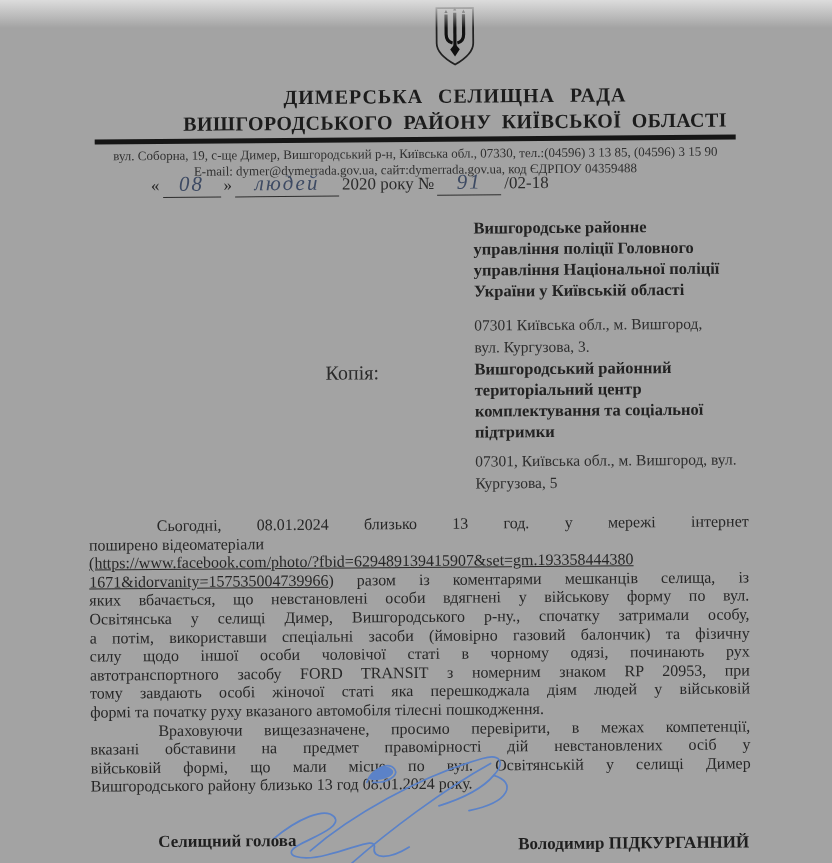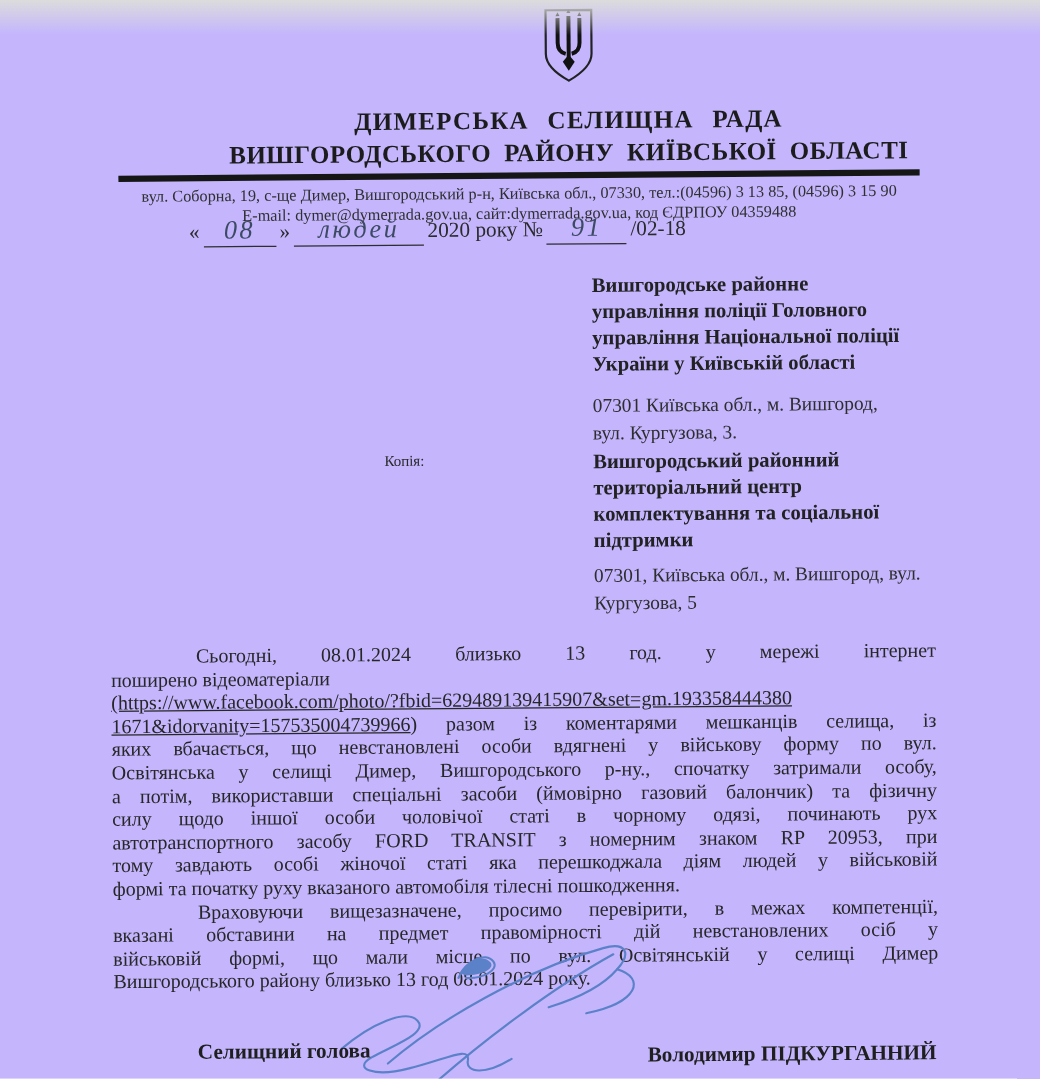--- a/index.html
+++ b/index.html
@@ -1,16 +1,16 @@
 <!DOCTYPE html>
 <html><head>
 <meta charset="utf-8">
 <style>
   html,body{margin:0;padding:0;background:#ffffff;}
-  .page{position:relative;width:832px;height:863px;background:#c4b5fd;overflow:hidden;
+  .page{position:relative;width:832px;height:863px;background:#a3a3a3;overflow:hidden;
         font-family:"Liberation Serif","DejaVu Serif",serif;color:#262626;}
   .scan-shade{position:absolute;top:0;left:0;right:0;height:28px;
         background:linear-gradient(#dcdcdc,rgba(255,255,255,0));pointer-events:none;}
   .tilt{position:absolute;left:0;top:0;width:832px;height:863px;transform:rotate(-0.45deg);transform-origin:50% 50%;}
 
   
   .letterhead{position:absolute;left:90px;top:6px;width:655px;text-align:center;}
   .emblem-wrap{transform:translateX(40px);}
   .org1{font-size:20px;font-weight:bold;letter-spacing:1px;word-spacing:9px;margin-top:13px;transform:translateX(40px);color:#1c1c1c;}
   .org2{font-size:20px;font-weight:bold;letter-spacing:.4px;word-spacing:5px;margin-top:3px;transform:translateX(40px);color:#1c1c1c;}
@@ -23,21 +23,21 @@
   .hw{font-style:italic;font-size:21px;color:#3d4a63;letter-spacing:2px;text-align:center;}
   .slot-day{width:58px;}
   .slot-month{width:104px;}
   .slot-num{width:64px;}
   .ref-print{padding:0 3px;}
 
   
   .recip-name{position:absolute;left:475px;width:258px;font-weight:bold;font-size:16.5px;line-height:21px;color:#222;}
   .recip-addr{position:absolute;left:475px;width:268px;font-size:15.5px;line-height:21.5px;color:#2e2e2e;}
   .r1n{top:218px;} .r1a{top:315px;}
-  .copy-label{position:absolute;left:308px;top:361px;font-size:12px;color:#2b2b2b;}
+  .copy-label{position:absolute;left:326px;top:361px;font-size:20px;color:#2b2b2b;}
   .r2n{top:359px;} .r2a{top:451px;}
 
   
   .letter-body{position:absolute;left:88px;top:515px;width:660px;font-size:16px;line-height:18.6px;color:#272727;}
   .bline{min-height:18.6px;}
   .just{text-align:justify;text-align-last:justify;}
   .left{text-align:left;text-align-last:left;}
   .ind{padding-left:68px;}
   .und{text-decoration:underline;}
 

